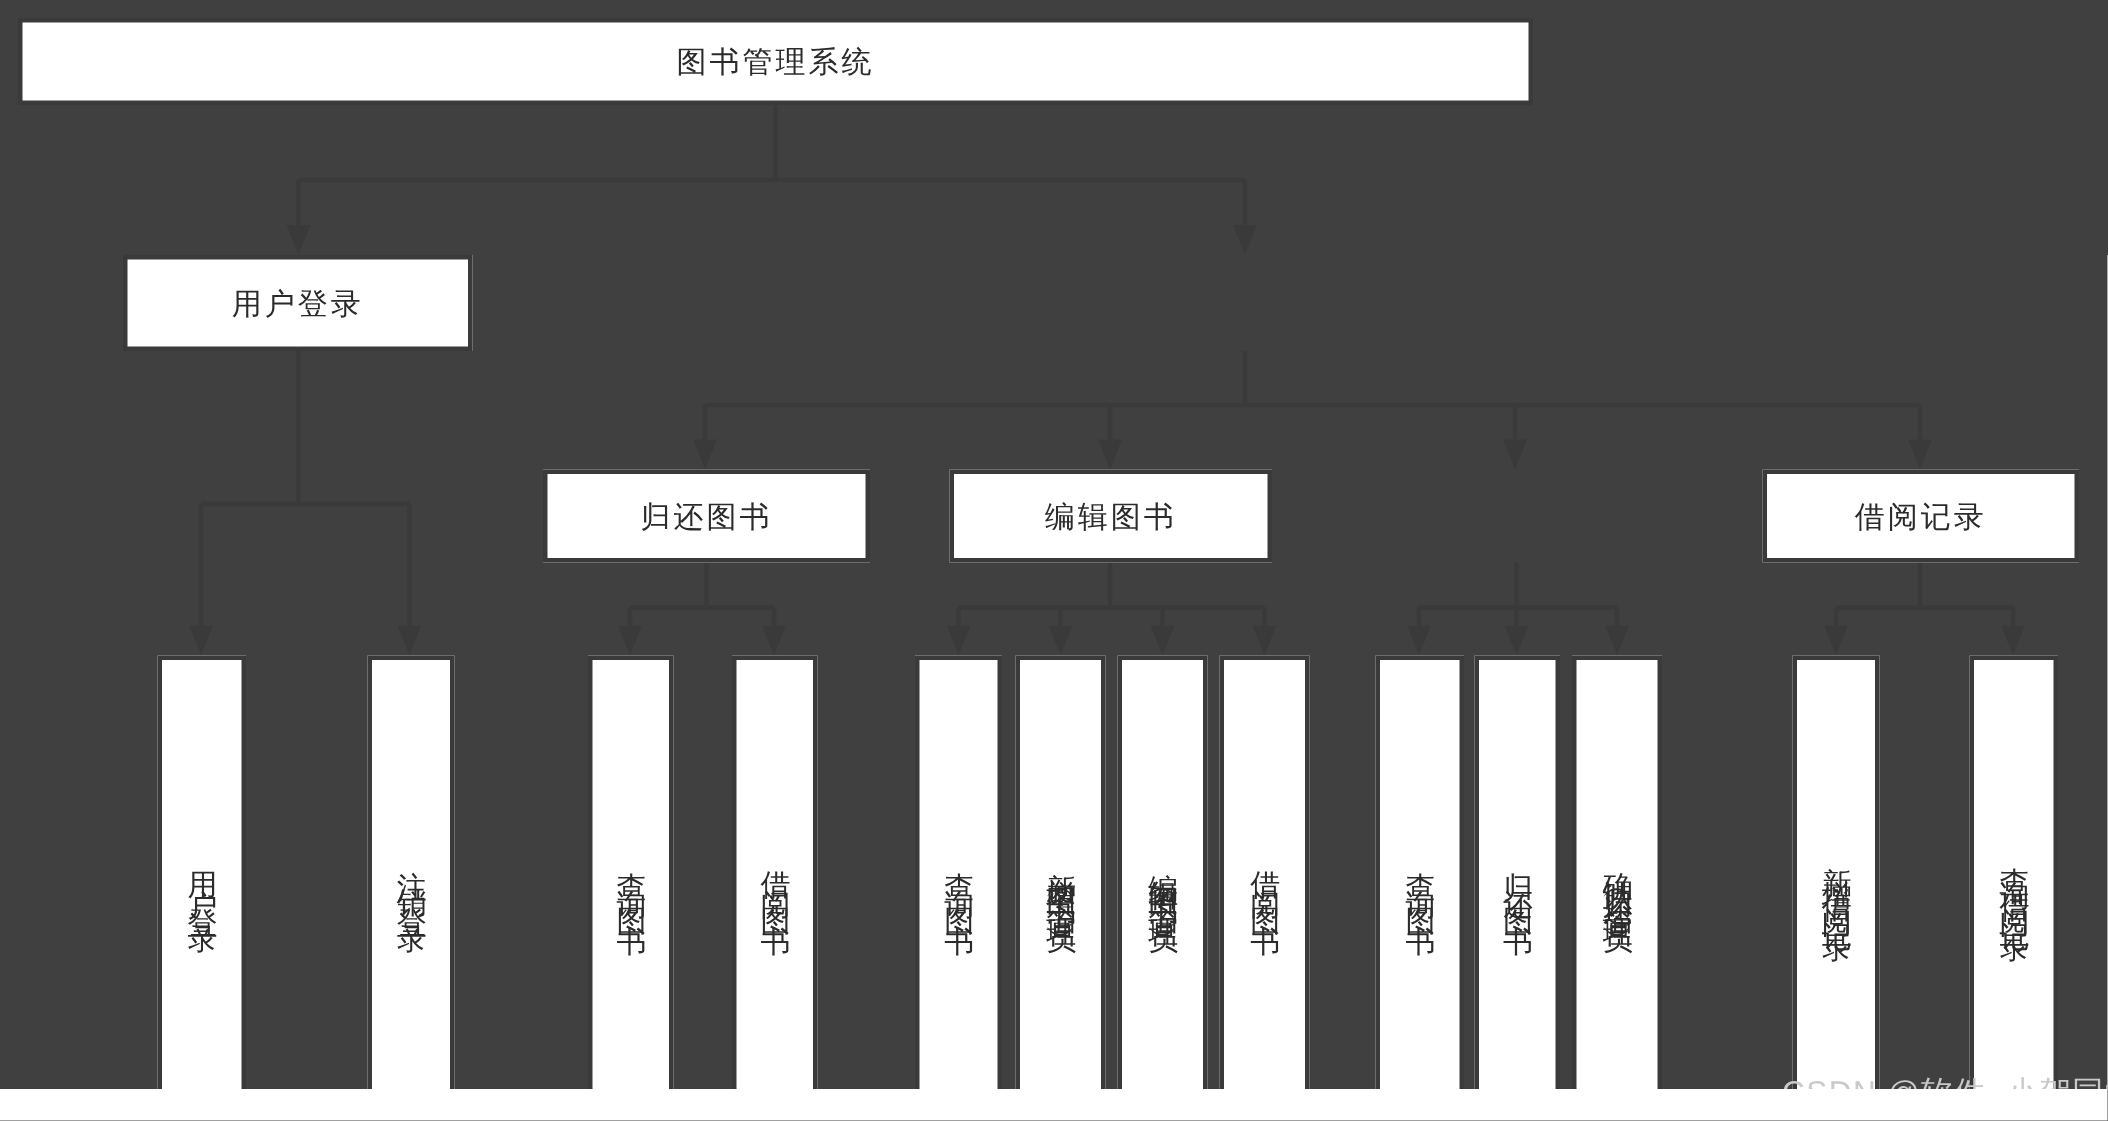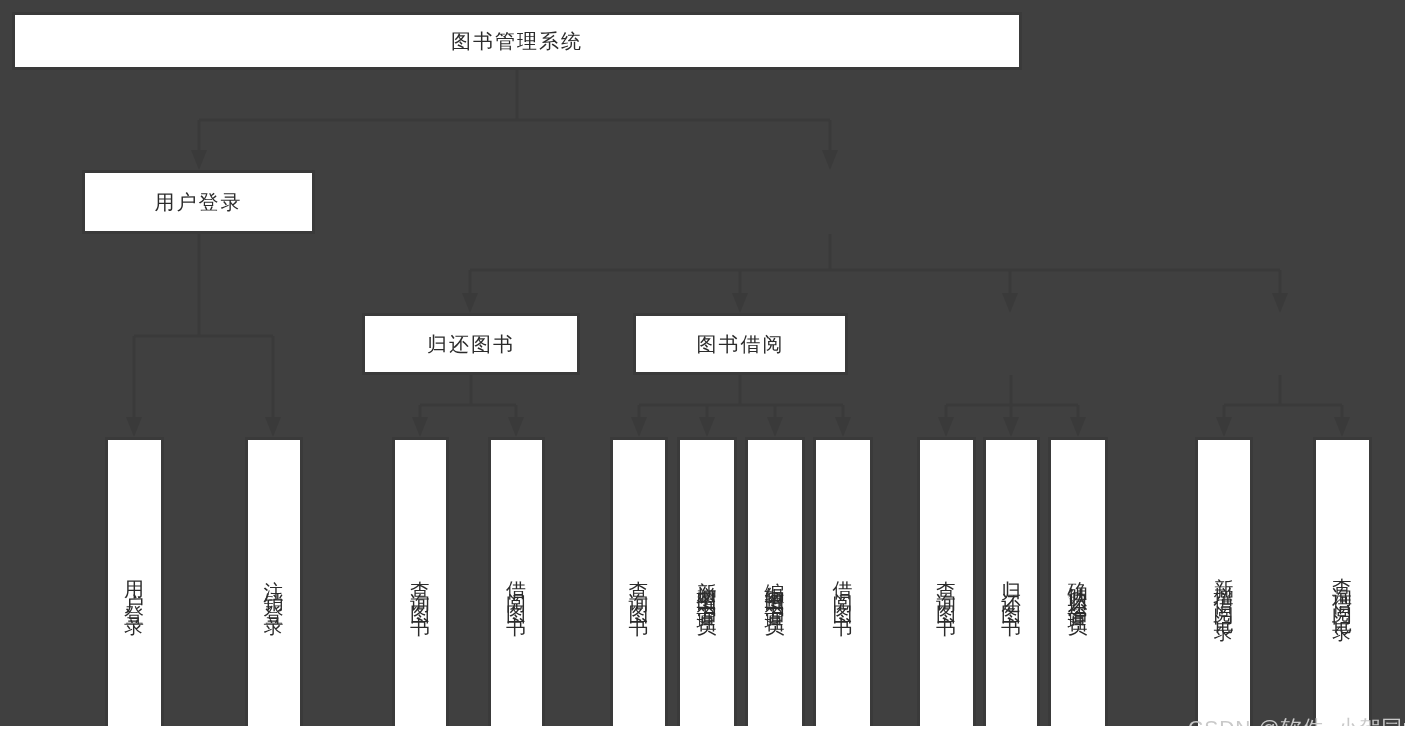--- a/index.html
+++ b/index.html
@@ -107,21 +107,24 @@
   </div>
 
   <div class="node h" style="left:82px;top:170px;width:233px;height:64px">
     <span>用户登录</span>
   </div>
 
   <div class="node h" style="left:362px;top:313px;width:218px;height:62px">
     <span>归还图书</span>
   </div>
   <div class="node h" style="left:633px;top:313px;width:215px;height:62px">
-    <span>图书借阅</span>
+    <span>编辑图书</span>
+  </div>
+  <div class="node h" style="left:1175px;top:313px;width:211px;height:62px">
+    <span>借阅记录</span>
   </div>
 
   <div class="node v" style="left:105px;width:59px">
     <span class="vt ls-l">用户登录</span>
   </div>
   <div class="node v" style="left:245px;width:58px">
     <span class="vt ls-l">注销登录</span>
   </div>
 
   <div class="node v" style="left:392px;width:57px">

